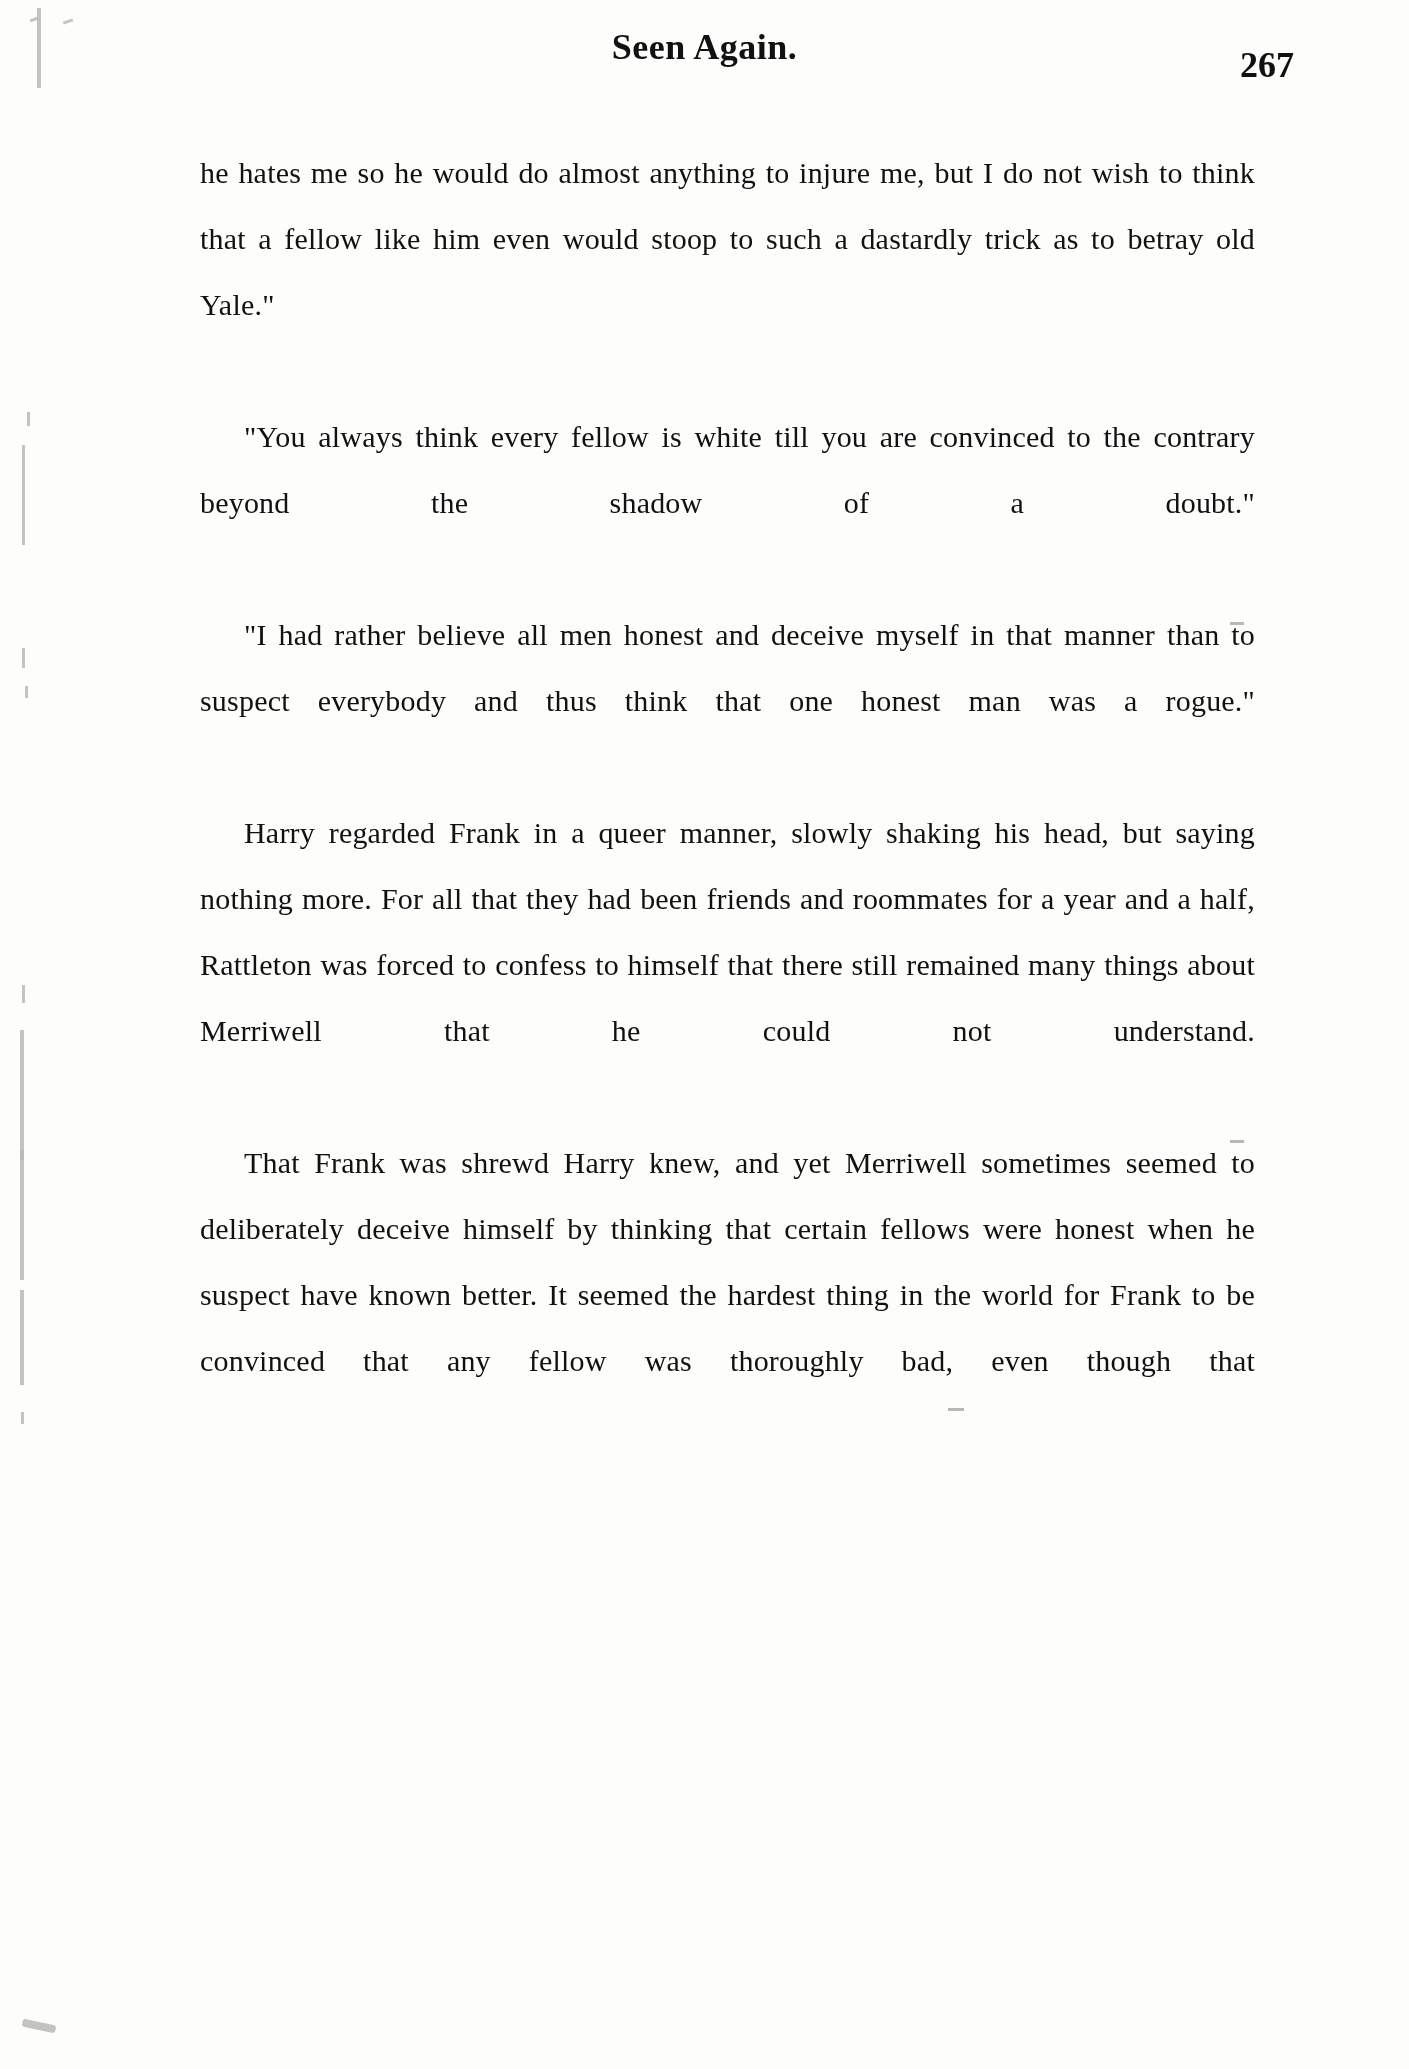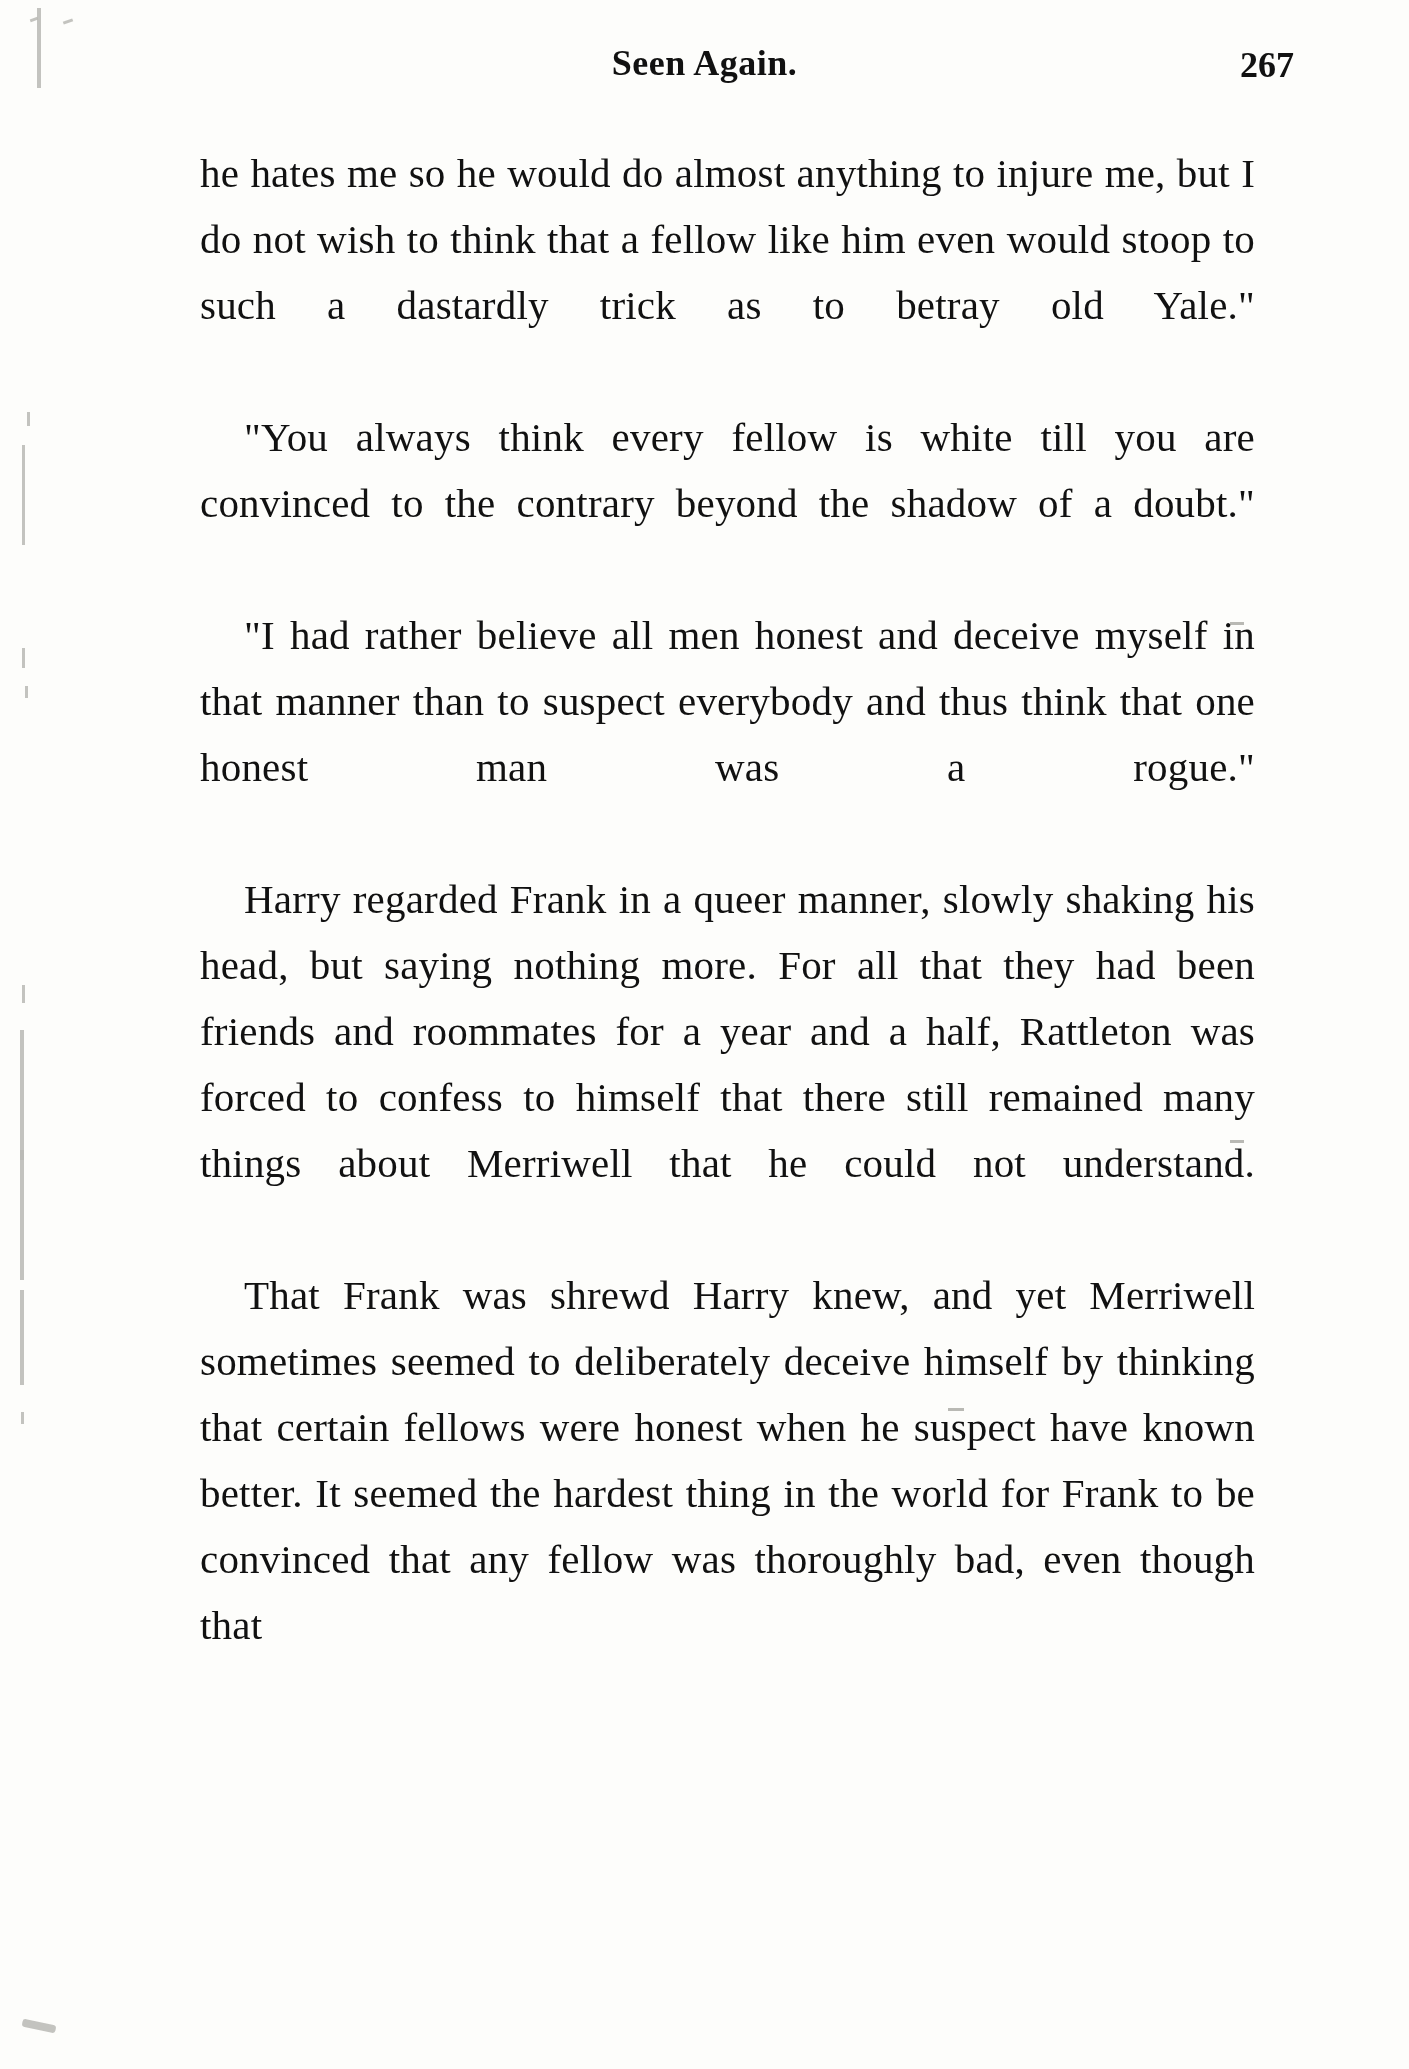--- a/index.html
+++ b/index.html
@@ -33,21 +33,21 @@
     position: absolute;
     top: 26px;
     left: 0;
     right: 0;
     height: 60px;
   }
   .header .running-title {
     position: absolute;
     left: 0;
     right: 0;
-    top: 16px;
+    top: 0;
     text-align: center;
     font-size: 36px;
     font-weight: bold;
     letter-spacing: 0.5px;
   }
   .header .folio {
     position: absolute;
     right: 115px;
     top: 18px;
     font-size: 36px;
@@ -57,21 +57,21 @@
 
   .textblock {
     position: absolute;
     left: 200px;
     top: 140px;
     width: 1055px;
   }
 
   p.para {
     margin: 0;
-    font-size: 41px;
+    font-size: 30px;
     line-height: 66px;
     text-align: justify;
     text-justify: inter-word;
     hyphens: none;
     letter-spacing: 0.2px;
   }
   p.para.indent {
     text-indent: 44px;
   }
   p.para + p.para {

